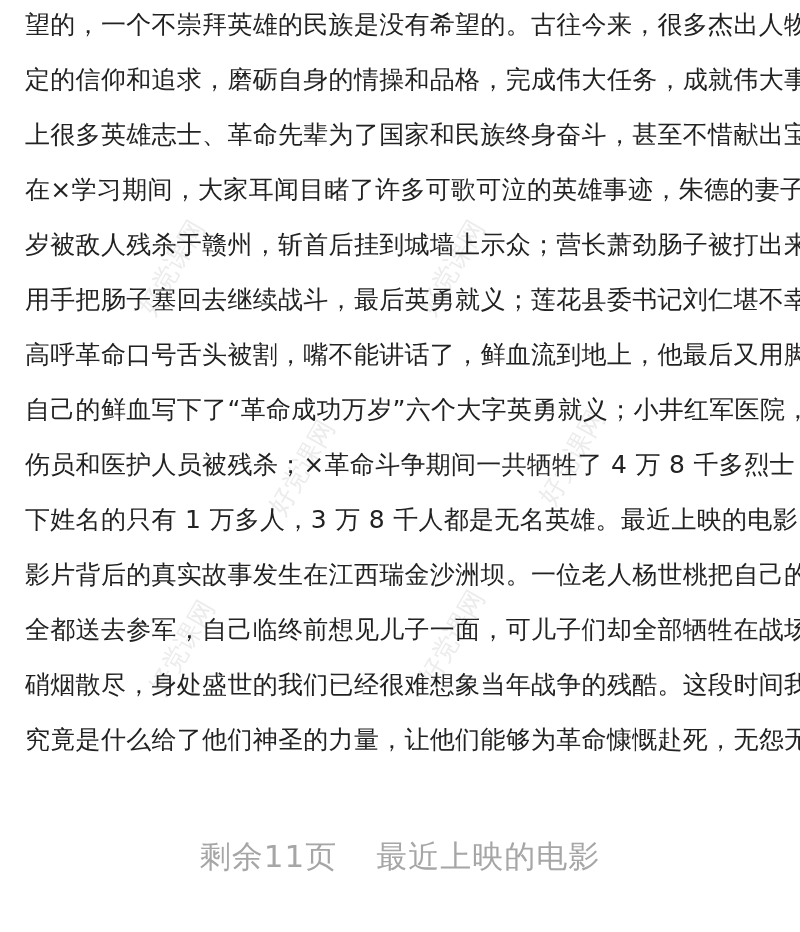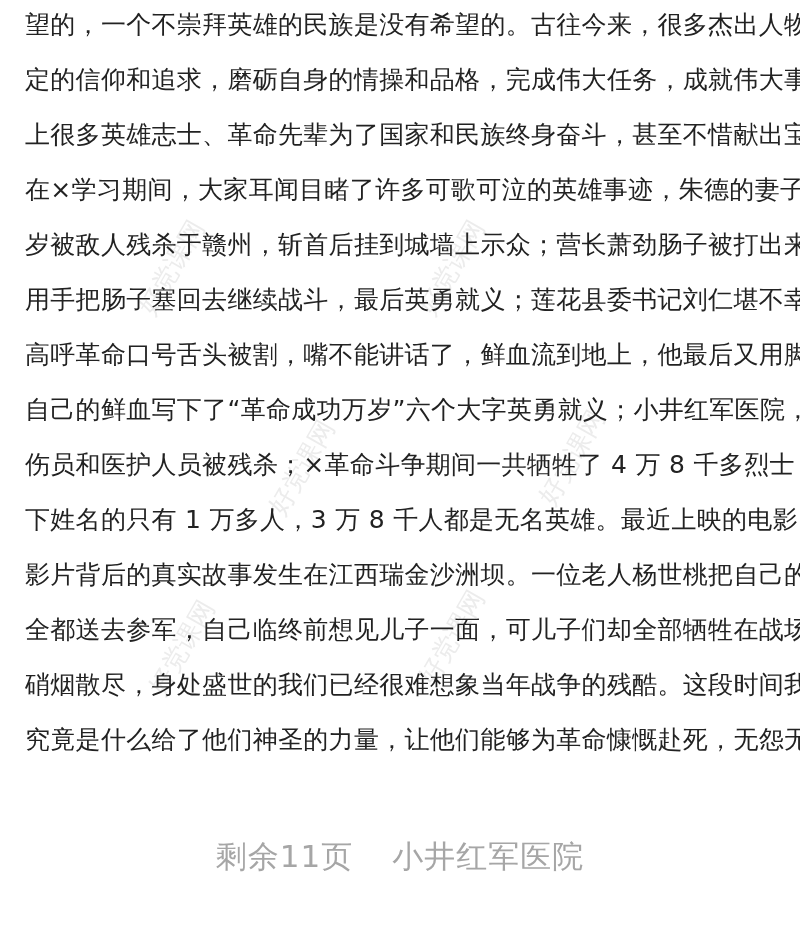--- a/index.html
+++ b/index.html
@@ -50,16 +50,16 @@
     <div class="line" style="top:450px;">伤员和医护人员被残杀；×革命斗争期间一共牺牲了 4 万 8 千多烈士，其中能记</div>
     <div class="line" style="top:505px;">下姓名的只有 1 万多人，3 万 8 千人都是无名英雄。最近上映的电影《八子》，</div>
     <div class="line" style="top:560px;">影片背后的真实故事发生在江西瑞金沙洲坝。一位老人杨世桃把自己的八个儿子</div>
     <div class="line" style="top:615px;">全都送去参军，自己临终前想见儿子一面，可儿子们却全部牺牲在战场上。如今</div>
     <div class="line" style="top:670px;">硝烟散尽，身处盛世的我们已经很难想象当年战争的残酷。这段时间我一直在想，</div>
     <div class="line" style="top:725px;">究竟是什么给了他们神圣的力量，让他们能够为革命慷慨赴死，无怨无悔？答案</div>
   </div>
 
   <div class="remaining">
     <span>剩余11页</span>
-    <span>小井红军医院</span>
+    <span>最近上映的电影</span>
   </div>
 
 </div>
 
 </body></html>

